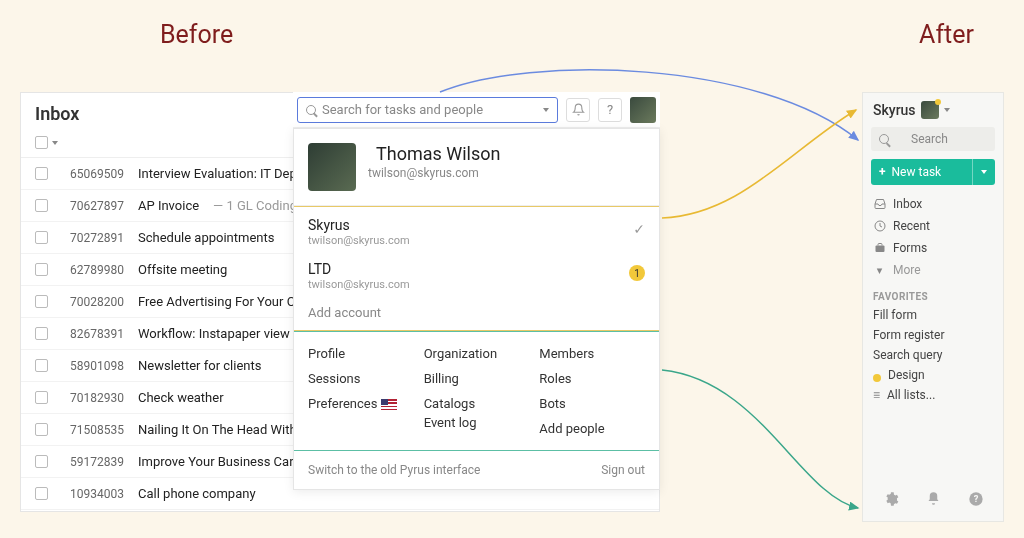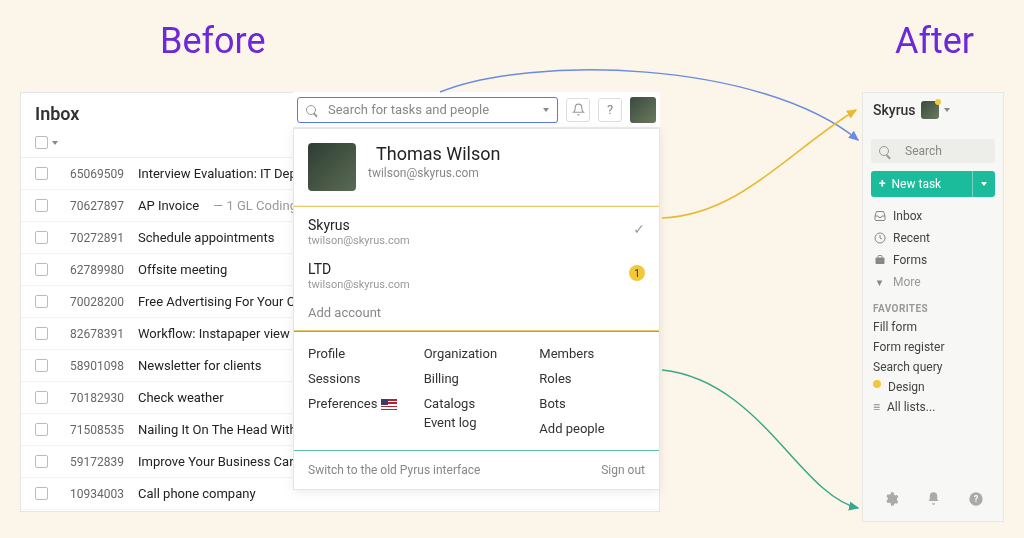--- a/index.html
+++ b/index.html
@@ -8,23 +8,23 @@
     background: #fcf6ea;
     width: 1024px;
     height: 538px;
     position: relative;
     overflow: hidden;
     font-size: 13px;
     color: #333;
   }
   .label-before, .label-after {
     position: absolute;
-    font-size: 36px;
+    font-size: 25px;
     font-weight: 400;
-    color: #6d28d9;
+    color: #7f1d1d;
   }
   .label-before { top: 20px; left: 160px; }
   .label-after { top: 20px; right: 50px; }
 
   
   .before-panel {
     position: absolute;
     top: 92px;
     left: 20px;
     width: 640px;
@@ -81,21 +81,21 @@
     display: flex;
     align-items: center;
     gap: 8px;
     padding: 4px;
     border-bottom: 1px solid #eee;
   }
   .search-field {
     flex: 1;
     display: flex;
     align-items: center;
-    gap: 12px;
+    gap: 6px;
     border: 1px solid #5b7bdc;
     border-radius: 3px;
     padding: 4px 8px;
     background: #fff;
     color: #888;
     height: 26px;
   }
   .icon-circle {
     width: 24px; height: 24px;
     display: flex; align-items: center; justify-content: center;
@@ -200,27 +200,27 @@
   .ap-avatar {
     width: 18px; height: 18px; border-radius: 3px;
     background: linear-gradient(135deg,#3a4a3e,#6b7a5d);
     position: relative;
   }
   .ap-avatar::after {
     content: ""; position: absolute; top:-2px; right:-2px;
     width:6px; height:6px; border-radius:50%; background:#f2c83a;
   }
   .ap-search {
-    margin: 12px 8px 8px;
+    margin: 0 8px 8px;
     background: #ededea;
     border-radius: 3px;
     padding: 5px 8px;
     color: #888;
     font-size: 12px;
-    display: flex; align-items: center; gap: 16px;
+    display: flex; align-items: center; gap: 22px;
   }
   .ap-newtask {
     margin: 0 8px 8px;
     background: #1abc9c;
     border-radius: 3px;
     color: #fff;
     font-size: 12px;
     display: flex; align-items: center;
     height: 26px;
   }
@@ -236,21 +236,21 @@
   }
   .ap-nav-item .ico { width: 13px; height: 13px; display:flex; align-items:center; justify-content:center; color:#888; font-size:11px; }
   .ap-section-title {
     padding: 10px 10px 3px;
     font-size: 10px;
     color: #999;
     letter-spacing: 0.4px;
     font-weight: bold;
   }
   .ap-list-item {
-    display: flex; align-items: flex-start; gap: 7px;
+    display: flex; align-items: flex-end; gap: 7px;
     padding: 3px 10px;
     font-size: 12px; color: #444;
   }
   .dot { width:8px; height:8px; border-radius:50%; }
   .ap-footer {
     margin-top: auto;
     display: flex; justify-content: space-around;
     padding: 10px 6px;
     color: #aaa;
     font-size: 15px;

